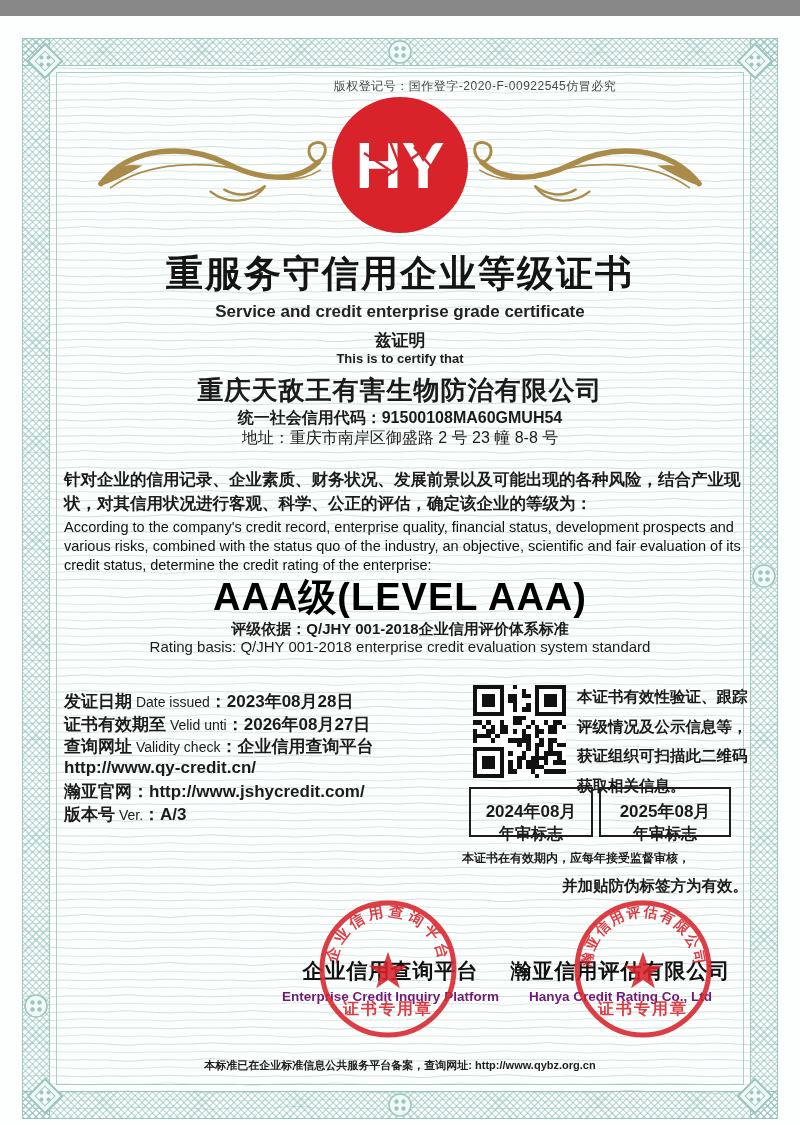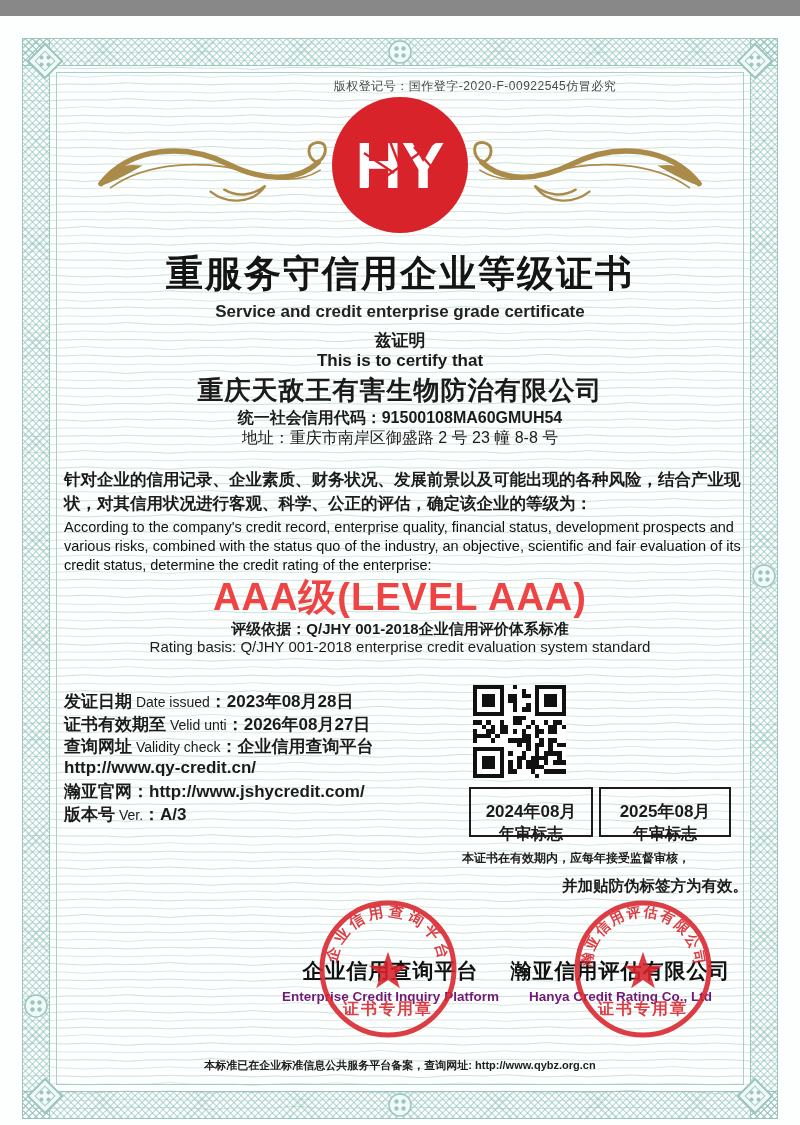--- a/index.html
+++ b/index.html
@@ -26,21 +26,21 @@
 
   
   .copyright { top:62px; font-size:12px; color:#4a4a4a; letter-spacing:.5px; padding-left:150px; z-index:3; }
   .flourish { top:106px; width:235px; height:100px; z-index:2; }
   .flourish.left { left:95px; } .flourish.right { left:470px; transform:scaleX(-1); }
   .logo { left:330px; top:79px; width:140px; height:140px; z-index:3; }
 
   .title-cn { top:233px; font-size:37px; font-weight:800; letter-spacing:2px; color:#141414; z-index:3; }
   .title-en { top:286px; font-size:17px; font-weight:600; color:#222; z-index:3; }
   .certify-cn { top:313px; font-size:17px; font-weight:600; z-index:3; }
-  .certify-en { top:335px; font-size:17px; font-weight:600; z-index:3; }
+  .certify-en { top:335px; font-size:13px; font-weight:600; z-index:3; }
   .company { top:357px; font-size:26px; font-weight:800; letter-spacing:1px; z-index:3; }
   .credit-code { top:392px; font-size:16px; font-weight:600; z-index:3; }
   .address { top:412px; font-size:16px; font-weight:400; z-index:3; }
 
   .assessment { left:64px; top:451px; width:678px; z-index:3; }
   .assessment .cn { font-size:16.5px; font-weight:700; line-height:24px; }
   .assessment .en { font-size:14.5px; font-weight:500; line-height:19px; margin-top:3px; color:#111; }
 
   .rating { top:556px; font-size:38px; font-weight:800; letter-spacing:1px; z-index:3; }
   .basis-cn { top:604px; font-size:15px; font-weight:600; z-index:3; }
@@ -322,21 +322,21 @@
   <div class="abs ctr certify-en">This is to certify that</div>
   <div class="abs ctr company">重庆天敌王有害生物防治有限公司</div>
   <div class="abs ctr credit-code">统一社会信用代码：91500108MA60GMUH54</div>
   <div class="abs ctr address">地址：重庆市南岸区御盛路 2 号 23 幢 8-8 号</div>
 
   <div class="abs assessment">
     <div class="cn">针对企业的信用记录、企业素质、财务状况、发展前景以及可能出现的各种风险，结合产业现状，对其信用状况进行客观、科学、公正的评估，确定该企业的等级为：</div>
     <div class="en">According to the company's credit record, enterprise quality, financial status, development prospects and various risks, combined with the status quo of the industry, an objective, scientific and fair evaluation of its credit status, determine the credit rating of the enterprise:</div>
   </div>
 
-  <div class="abs ctr rating" style="color:#ef4444">AAA级(LEVEL AAA)</div>
+  <div class="abs ctr rating" style="color:#000000">AAA级(LEVEL AAA)</div>
   <div class="abs ctr basis-cn">评级依据：Q/JHY 001-2018企业信用评价体系标准</div>
   <div class="abs ctr basis-en">Rating basis: Q/JHY 001-2018 enterprise credit evaluation system standard</div>
 
   <div class="abs details">
     <div class="row">
       <span class="cn">发证日期</span><span class="en"> Date issued</span><span class="cn">：</span><span class="val">2023年08月28日</span>
     </div>
     <div class="row">
       <span class="cn">证书有效期至</span><span class="en"> Velid unti</span><span class="cn">：</span><span class="val">2026年08月27日</span>
     </div>
@@ -471,20 +471,26 @@
       <rect x="0" y="0" width="7" height="7" fill="#111"></rect>
       <rect x="1" y="1" width="5" height="5" fill="#fff"></rect>
       <rect x="2" y="2" width="3" height="3" fill="#111"></rect>
       <rect x="14" y="0" width="7" height="7" fill="#111"></rect>
       <rect x="15" y="1" width="5" height="5" fill="#fff"></rect>
       <rect x="16" y="2" width="3" height="3" fill="#111"></rect>
       <rect x="0" y="14" width="7" height="7" fill="#111"></rect>
       <rect x="1" y="15" width="5" height="5" fill="#fff"></rect>
       <rect x="2" y="16" width="3" height="3" fill="#111"></rect>
     </svg>
+  <div class="abs qr-note">
+    <div>本证书有效性验证、跟踪</div>
+    <div>评级情况及公示信息等，</div>
+    <div>获证组织可扫描此二维码</div>
+    <div>获取相关信息。</div>
+  </div>
 
   <div class="ybox b1">
     <div class="l1">2024年08月</div>
     <div class="l2">年审标志</div>
   </div>
   <div class="ybox b2">
     <div class="l1">2025年08月</div>
     <div class="l2">年审标志</div>
   </div>
 

